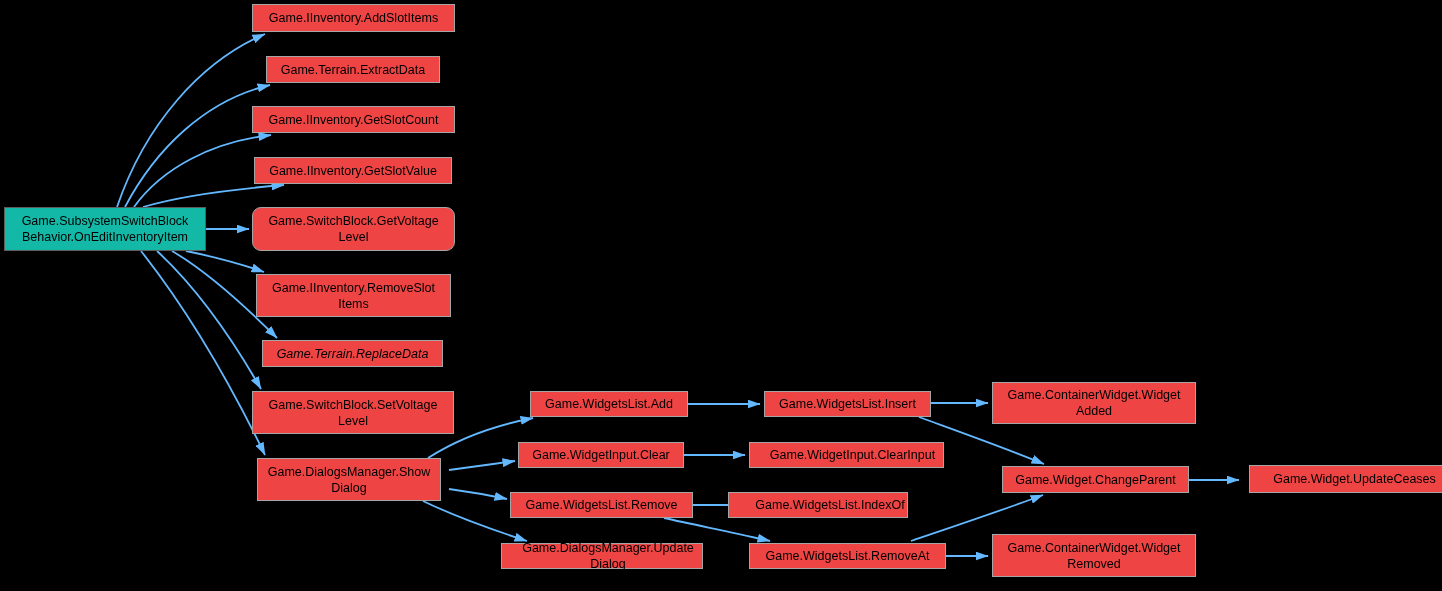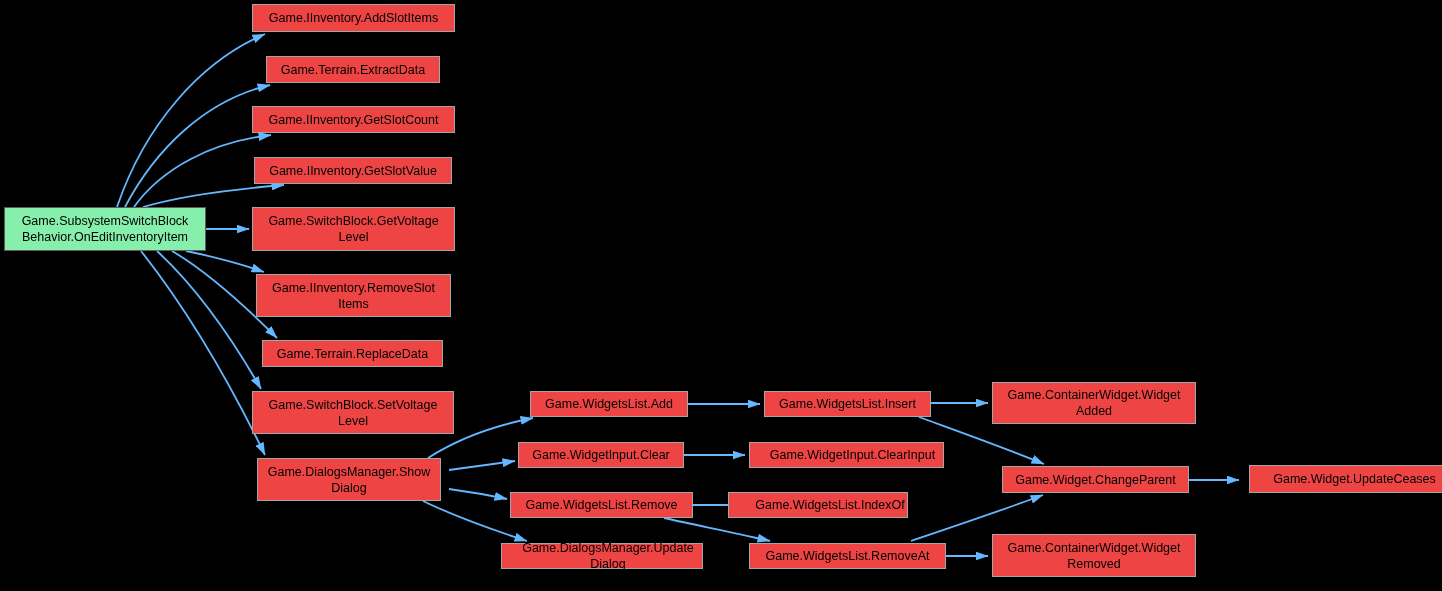--- a/index.html
+++ b/index.html
@@ -25,21 +25,21 @@
     flex-direction:column;
     align-items:center;
     justify-content:center;
     text-align:center;
     font-size:12.5px;
     line-height:16px;
     white-space:nowrap;
     cursor:pointer;
   }
   .node.main{
-    background:#86efac;
+    background:#14b8a6;
     border:1px solid #5c5c5c;
   }
 </style>
 </head>
 <body>
 
 <div class="stage">
   <svg class="edge-layer" width="1442" height="591" viewBox="0 0 1442 591" xmlns="http://www.w3.org/2000/svg">
     <defs>
       <marker id="arrow" viewBox="0 0 13 9" refX="12.5" refY="4.5" markerWidth="13" markerHeight="9" markerUnits="userSpaceOnUse" orient="auto">
@@ -81,29 +81,29 @@
       </div>
       <div class="node" title="Game.Terrain.ExtractData" style="left: 266px; top: 56px; width: 174px; height: 27px;">
         <div>Game.Terrain.ExtractData</div>
       </div>
       <div class="node" title="Game.IInventory.GetSlotCount" style="left: 252px; top: 106px; width: 203px; height: 27px;">
         <div>Game.IInventory.GetSlotCount</div>
       </div>
       <div class="node" title="Game.IInventory.GetSlotValue" style="left: 254px; top: 157px; width: 198px; height: 27px;">
         <div>Game.IInventory.GetSlotValue</div>
       </div>
-      <div class="node" title="Game.SwitchBlock.GetVoltageLevel" style="left: 252px; top: 207px; width: 203px; height: 44px;">
+      <div class="node" title="Game.SwitchBlock.GetVoltageLevel" style="left: 252px; top: 207px; width: 203px; height: 44px; border-radius: 9px;">
         <div>Game.SwitchBlock.GetVoltage</div>
         <div>Level</div>
       </div>
       <div class="node" title="Game.IInventory.RemoveSlotItems" style="left: 256px; top: 274px; width: 195px; height: 43px;">
         <div>Game.IInventory.RemoveSlot</div>
         <div>Items</div>
       </div>
-      <div class="node" title="Game.Terrain.ReplaceData" style="left: 262px; top: 340px; width: 181px; height: 27px;">
+      <div class="node" title="Game.Terrain.ReplaceData" style="left: 262px; top: 340px; width: 181px; height: 27px; font-style: italic;">
         <div>Game.Terrain.ReplaceData</div>
       </div>
       <div class="node" title="Game.SwitchBlock.SetVoltageLevel" style="left: 252px; top: 391px; width: 202px; height: 43px;">
         <div>Game.SwitchBlock.SetVoltage</div>
         <div>Level</div>
       </div>
       <div class="node" title="Game.DialogsManager.ShowDialog" style="left: 257px; top: 458px; width: 184px; height: 43px;">
         <div>Game.DialogsManager.Show</div>
         <div>Dialog</div>
       </div>

